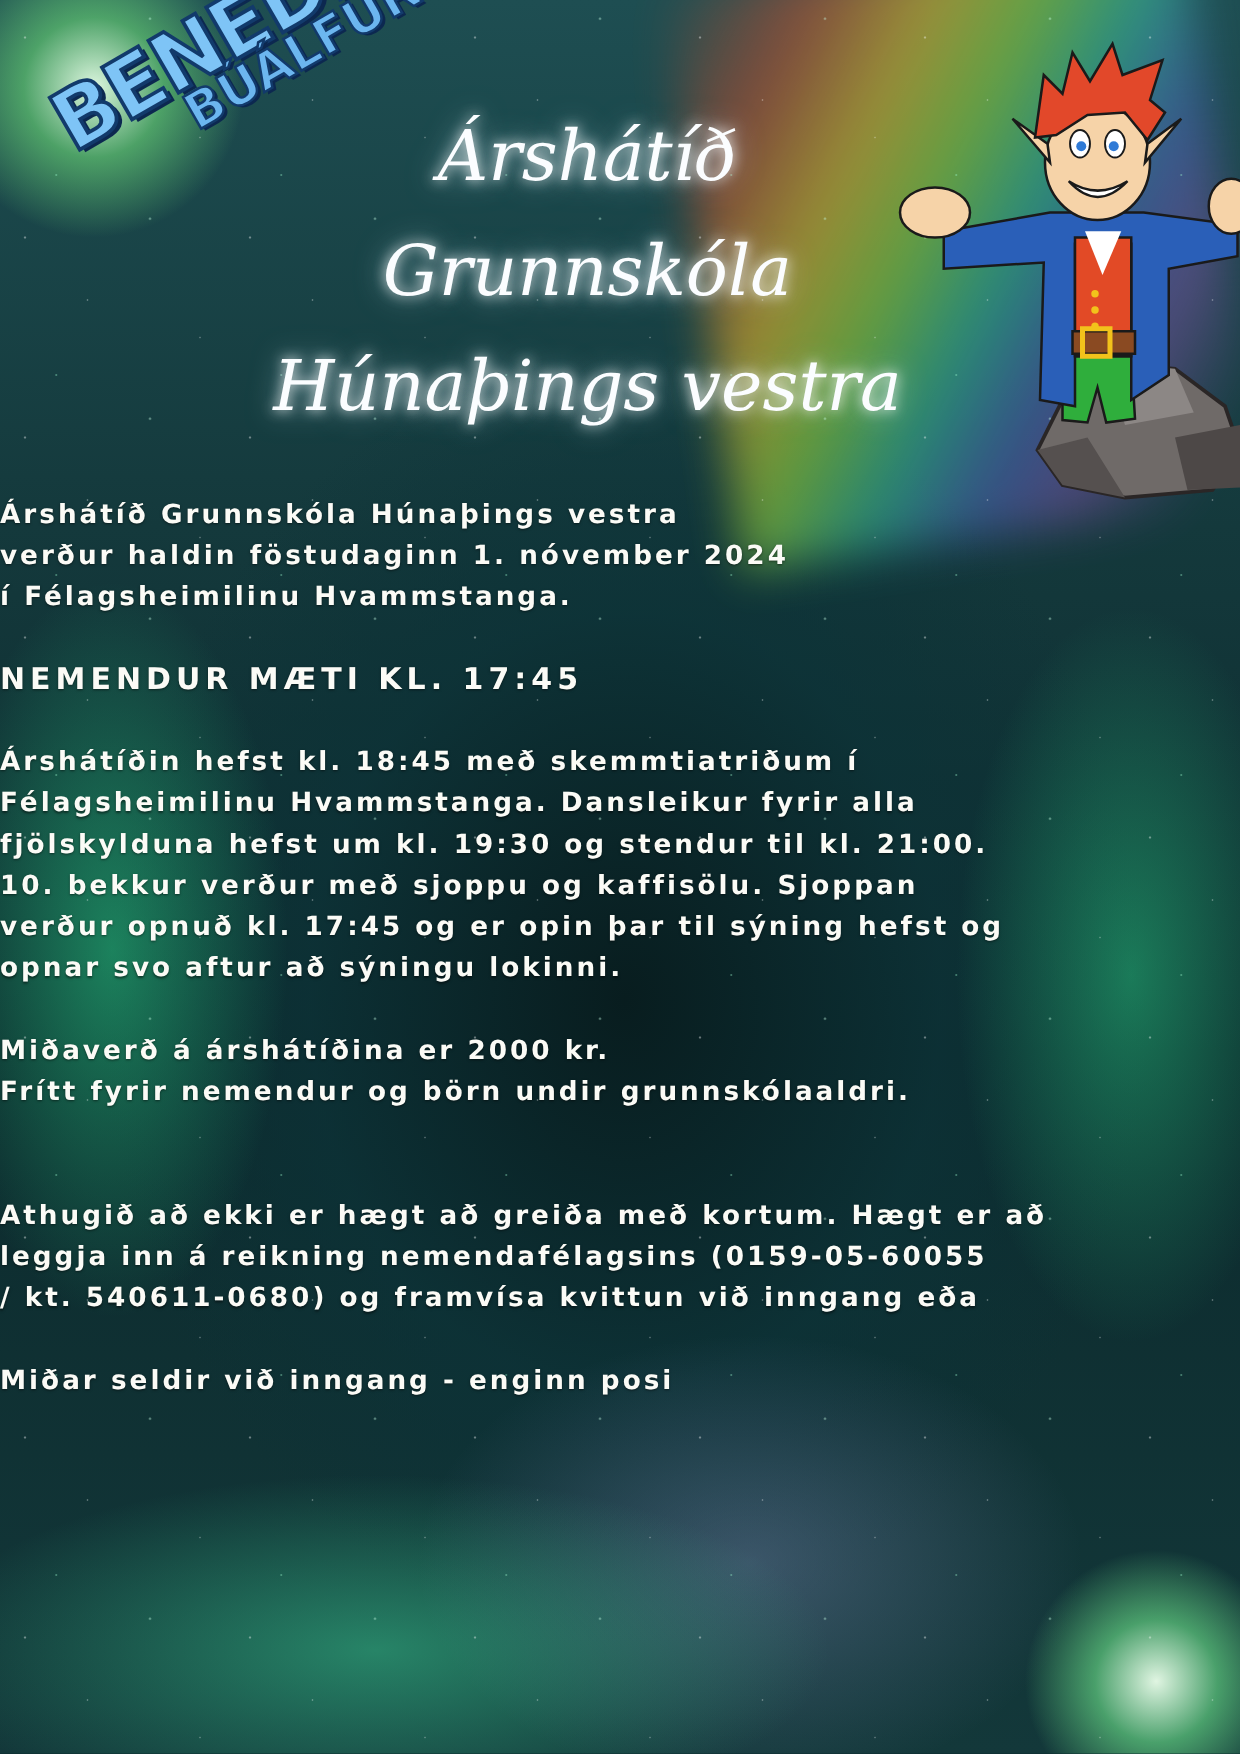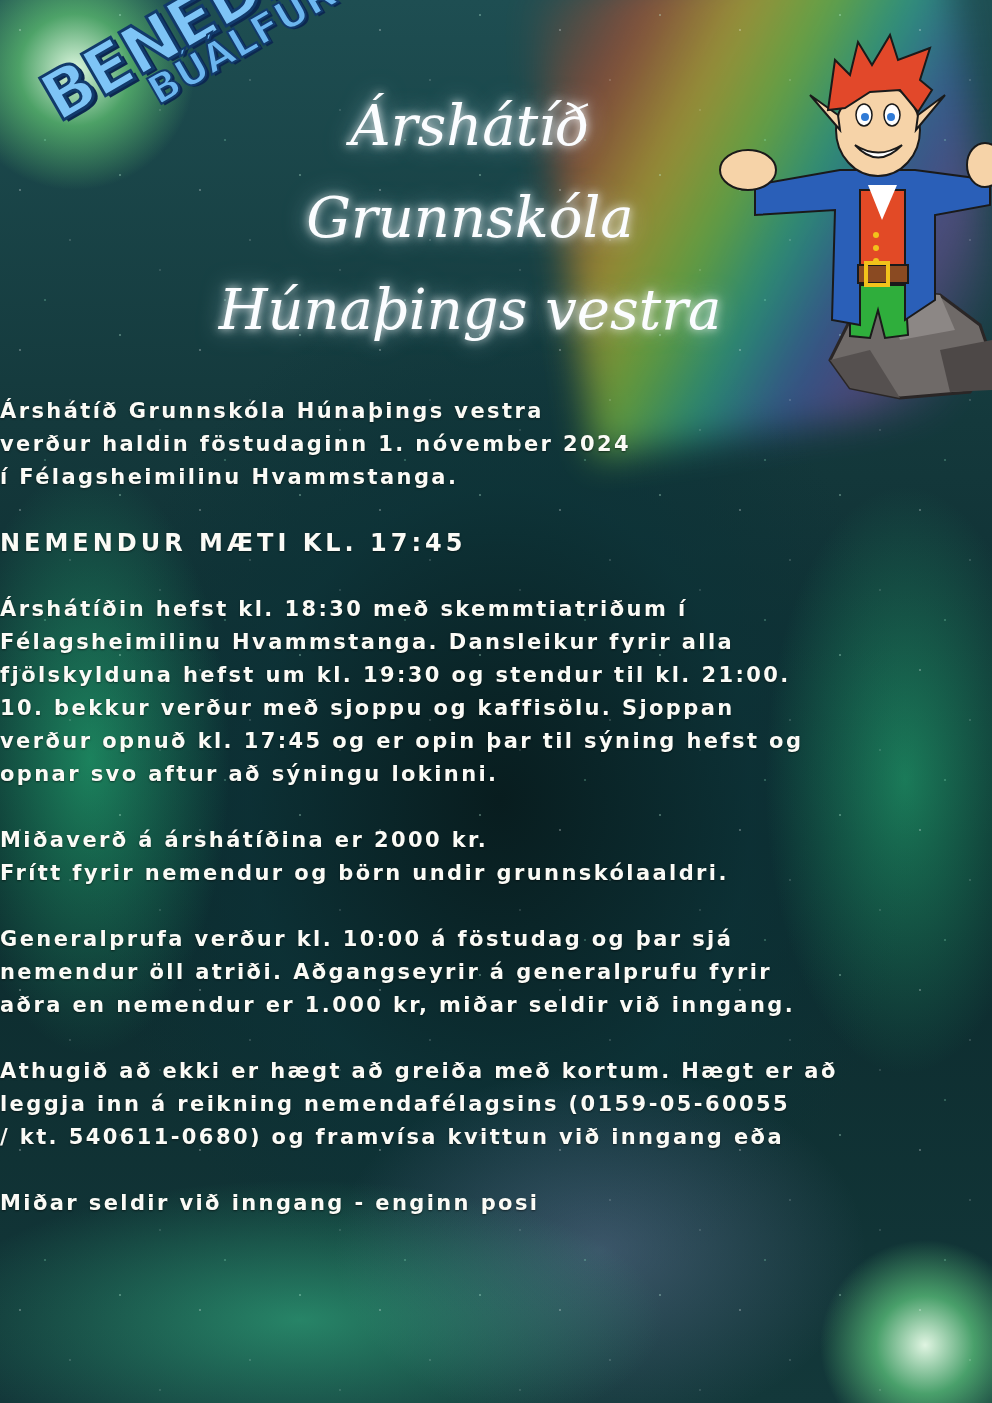--- a/index.html
+++ b/index.html
@@ -130,38 +130,33 @@
   <div class="body">
     <section>
       <p>Árshátíð Grunnskóla Húnaþings vestra</p>
       <p>verður haldin föstudaginn 1. nóvember 2024</p>
       <p>í Félagsheimilinu Hvammstanga.</p>
     </section>
     <div class="gap"></div>
     <p class="heading">NEMENDUR MÆTI KL. 17:45</p>
     <div class="gap"></div>
     <section>
-      <p>Árshátíðin hefst kl. 18:30  með skemmtiatriðum í</p>
+      <p>Árshátíðin hefst kl. 18:45  með skemmtiatriðum í</p>
       <p>Félagsheimilinu Hvammstanga.  Dansleikur fyrir alla</p>
       <p>fjölskylduna hefst um kl. 19:30 og stendur til kl. 21:00.</p>
       <p>10. bekkur verður með sjoppu og kaffisölu. Sjoppan</p>
       <p>verður opnuð kl. 17:45 og er opin þar til sýning hefst og</p>
       <p>opnar svo aftur að sýningu lokinni.</p>
     </section>
     <div class="gap"></div>
     <section>
       <p>Miðaverð á árshátíðina er 2000 kr.</p>
       <p>Frítt fyrir nemendur og börn undir grunnskólaaldri.</p>
     </section>
     <div class="gap"></div>
-    <section>
-      <p>Generalprufa verður kl. 10:00 á föstudag og þar sjá</p>
-      <p>nemendur öll atriði. Aðgangseyrir á generalprufu fyrir</p>
-      <p>aðra en nemendur er 1.000 kr, miðar seldir við inngang.</p>
-    </section>
     <div class="gap"></div>
     <section>
       <p>Athugið að ekki er hægt að greiða með kortum. Hægt er að</p>
       <p>leggja inn á reikning nemendafélagsins (0159-05-60055</p>
       <p>/ kt. 540611-0680) og framvísa kvittun við inngang eða</p>
     </section>
     <div class="gap"></div>
     <p>Miðar seldir við inngang - enginn posi</p>
   </div>
 </div>

